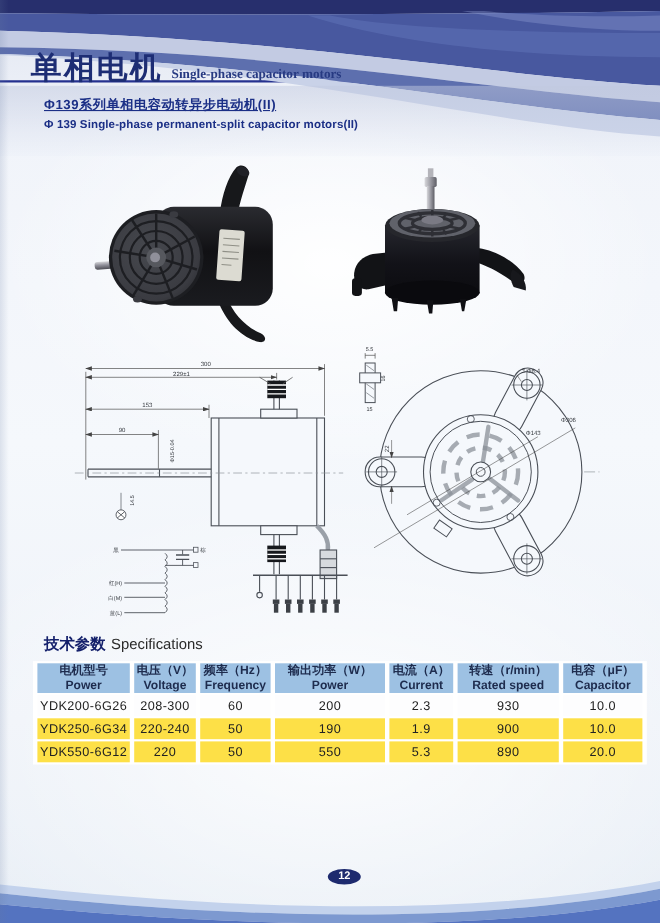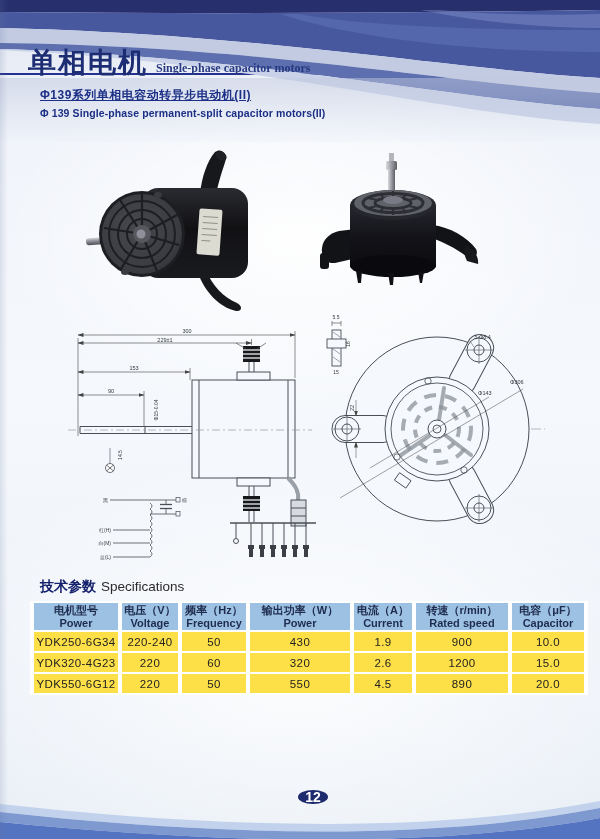--- a/index.html
+++ b/index.html
@@ -22,21 +22,21 @@
   .drawing{position:absolute;left:55px;top:315px;}
   .spec-heading{position:absolute;left:40px;top:577px;}
   .spec-cn{font-size:14px;font-weight:bold;color:#14206b;}
   .spec-en{font-size:13.5px;color:#2a2a2a;margin-left:5px;}
   table.specs{position:absolute;left:30px;top:601px;border-collapse:separate;border-spacing:4px 2px;background:#fff;}
   table.specs th{background:#9dc1e3;color:#1e2c4e;font-size:11px;font-weight:bold;line-height:13px;padding:1px 0 0;}
   table.specs td{font-size:11.5px;color:#222;text-align:center;height:19px;padding:0;letter-spacing:.4px;}
   tr.white td{background:#fdfdfe;}
   tr.blue td{background:#fde047;}
   .page-num{position:absolute;left:298px;top:790px;width:30px;height:14px;border-radius:50%;
-    background:#1d2a6e;color:#fff;font-size:14px;font-weight:bold;text-align:center;line-height:14px;}
+    background:#1d2a6e;color:#fff;font-size:10px;font-weight:bold;text-align:center;line-height:14px;}
   .bottom-svg{position:absolute;left:0;bottom:0;}
 </style>
 </head>
 <body>
 
 <div class="page">
 
   <svg class="hdr-svg" width="600" height="150">
     <line x1="0" y1="74" x2="398" y2="74" stroke="#25318f" stroke-width="2.2"></line>
     <path d="M0,0 H600 V10 Q300,15 0,12 Z" fill="#272f6d"></path>
@@ -384,44 +384,44 @@
             <div>转速（r/min）</div>
             <div>Rated speed</div>
           </th>
         <th>
             <div>电容（μF）</div>
             <div>Capacitor</div>
           </th>
       </tr>
     </thead>
     <tbody>
+        <tr class="white">
+          <td>YDK200-6G26</td>
+          <td>208-300</td>
+          <td>60</td>
+          <td>200</td>
+          <td>2.3</td>
+          <td>930</td>
+          <td>10.0</td>
+        </tr>
         <tr class="blue">
           <td>YDK250-6G34</td>
           <td>220-240</td>
           <td>50</td>
-          <td>430</td>
+          <td>190</td>
           <td>1.9</td>
           <td>900</td>
           <td>10.0</td>
-        </tr>
-        <tr class="blue">
-          <td>YDK320-4G23</td>
-          <td>220</td>
-          <td>60</td>
-          <td>320</td>
-          <td>2.6</td>
-          <td>1200</td>
-          <td>15.0</td>
         </tr>
         <tr class="blue">
           <td>YDK550-6G12</td>
           <td>220</td>
           <td>50</td>
           <td>550</td>
-          <td>4.5</td>
+          <td>5.3</td>
           <td>890</td>
           <td>20.0</td>
         </tr>
       </tbody>
   </table>
 
   <div class="page-num"><span>12</span></div>
 
   <svg class="bottom-svg" width="600" height="45" viewBox="0 794 600 45">
     <path d="M0,804 C200,826 420,836 600,801 L600,808 C420,843 200,834 0,812 Z" fill="#c3d2ec"></path>

